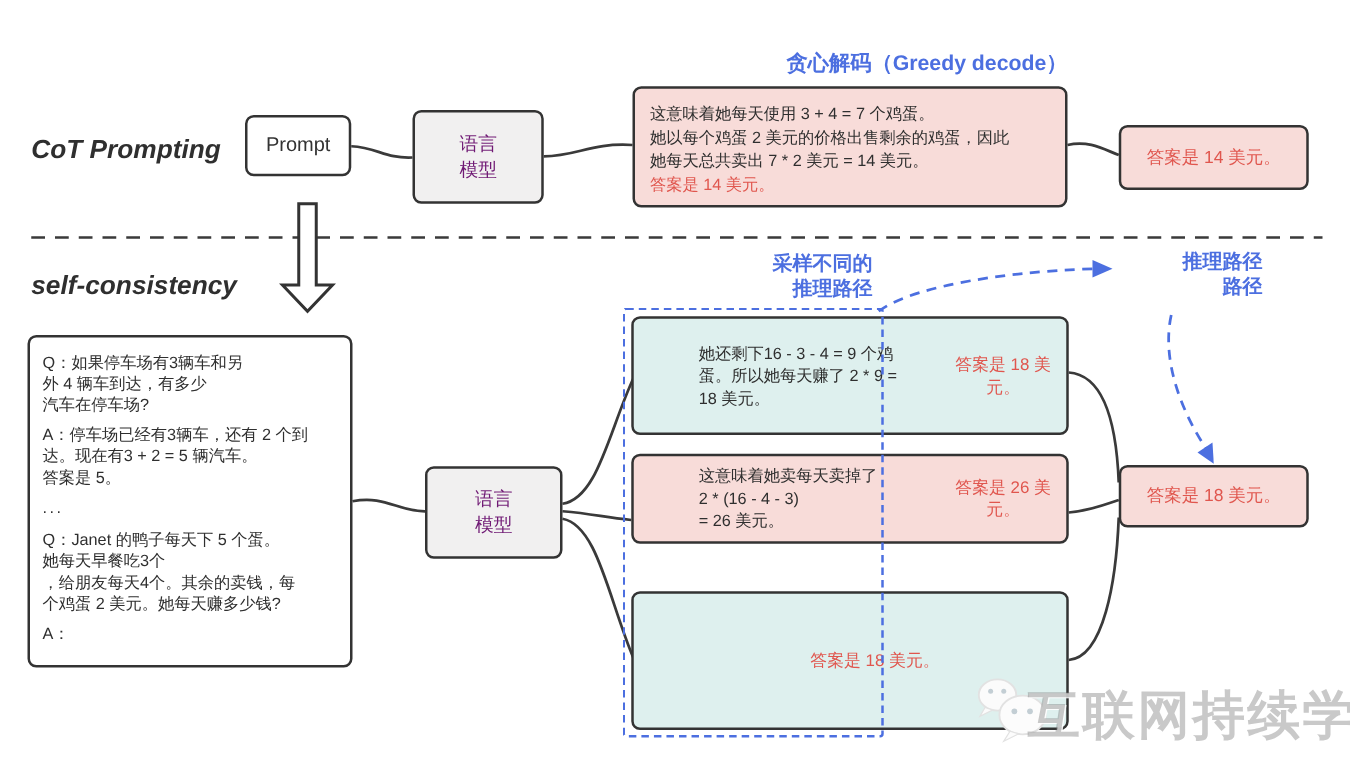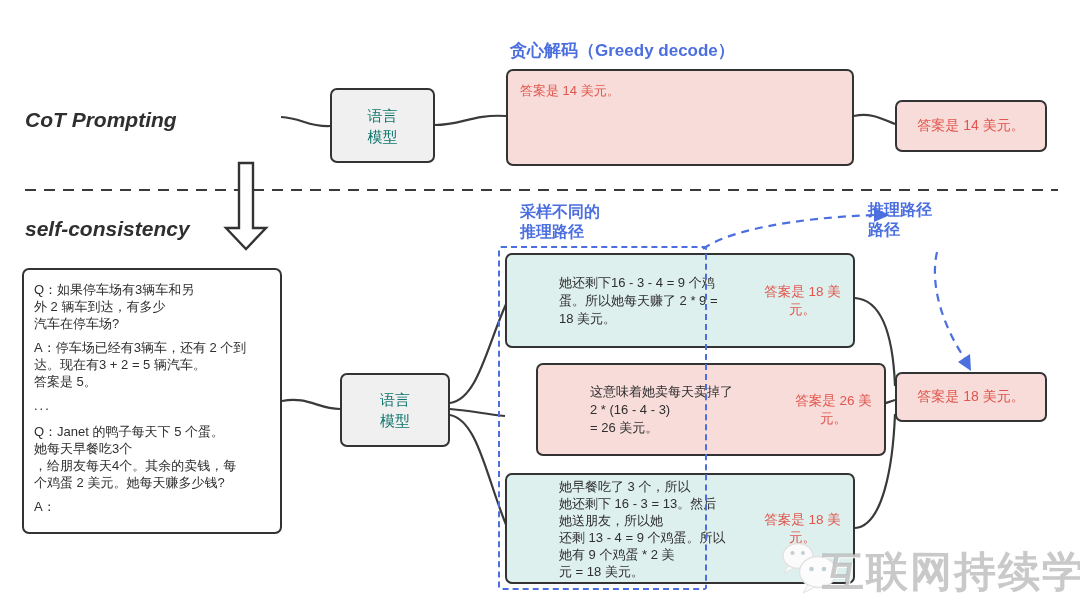--- a/index.html
+++ b/index.html
@@ -7,23 +7,23 @@
   #canvas{position:relative;width:1080px;height:615px;background:#ffffff;overflow:hidden;}
   svg.layer{position:absolute;left:0;top:0;pointer-events:none;}
   #connector-layer{z-index:1;}
   #overlay-layer{z-index:6;}
   .box{position:absolute;border:2px solid #333333;border-radius:7px;box-sizing:border-box;z-index:3;}
   .white-box{background:#ffffff;}
   .gray-box{background:#F1F0F0;}
   .pink-box{background:#F8DCD9;}
   .teal-box{background:#DEF0EE;}
   .section-label{position:absolute;font-weight:bold;font-size:21px;color:#2F2F2F;z-index:2;font-style:italic;}
-  .blue-label{position:absolute;font-weight:bold;font-size:16px;color:#4C6FE0;text-align:left;line-height:20px;white-space:pre-line;z-index:4;}
+  .blue-label{position:absolute;font-weight:bold;font-size:16px;color:#4C6FE0;text-align:right;line-height:20px;white-space:pre-line;z-index:4;}
   .center-text{display:flex;align-items:center;justify-content:center;}
-  .model-text{font-size:15px;color:#0f766e;text-align:right;line-height:21px;white-space:pre-line;}
+  .model-text{font-size:15px;color:#701a75;text-align:right;line-height:21px;white-space:pre-line;}
   .prompt-text{font-size:16px;color:#333333;}
   .body-text{font-size:13px;color:#2F2F2F;line-height:19px;white-space:pre-line;}
   .red-text{color:#E0564E;}
   .reason-box-inner{padding:10px 12px;}
   .qa-text{font-size:13px;color:#2F2F2F;line-height:17px;white-space:pre-line;}
   .qa-para{margin:0 0 7px 0;}
   .path-row{display:flex;align-items:center;padding-left:40px;}
   .path-reason{width:205px;padding:6px 0 6px 12px;font-size:13px;color:#2F2F2F;line-height:18px;white-space:pre-line;box-sizing:border-box;}
   .path-answer{flex:1;text-align:center;font-size:13.5px;color:#E0564E;}
   .answer-box-text{font-size:14px;color:#E0564E;}
@@ -46,44 +46,50 @@
     <path d="M450,409 C475,411 483,414 505,416" fill="none" stroke="#3A3A3A" stroke-width="2.2"></path>
     <path d="M450,415 C478,420 487,480 507,527" fill="none" stroke="#3A3A3A" stroke-width="2.2"></path>
     <path d="M855,298 C882,300 893,335 895,386" fill="none" stroke="#3A3A3A" stroke-width="2.2"></path>
     <path d="M855,410 C875,408 885,403 895,400" fill="none" stroke="#3A3A3A" stroke-width="2.2"></path>
     <path d="M855,528 C883,526 893,465 895,414" fill="none" stroke="#3A3A3A" stroke-width="2.2"></path>
     <polygon points="239,163 253,163 253,228 266,228 246,249 226,228 239,228" fill="#ffffff" stroke="#333333" stroke-width="2.4"></polygon>
   </svg>
 
   <div class="section-label" style="left:25px;top:108px;">CoT Prompting</div>
 
+  <div class="box white-box center-text" style="left:196px;top:92px;width:85px;height:49px;">
+    <span class="prompt-text">Prompt</span>
+  </div>
 
   <div class="box gray-box center-text" style="left:330px;top:88px;width:105px;height:75px;">
     <span class="model-text">语言
 模型</span>
   </div>
 
   <div class="blue-label" style="left:510px;top:41px;width:344px;font-size:17px;">贪心解码（Greedy decode）</div>
 
   <div class="box pink-box" style="left:506px;top:69px;width:348px;height:97px;">
     <div class="reason-box-inner">
+      <div class="body-text">这意味着她每天使用 3 + 4 = 7 个鸡蛋。
+她以每个鸡蛋 2 美元的价格出售剩余的鸡蛋，因此
+她每天总共卖出 7 * 2 美元 = 14 美元。</div>
       <div class="body-text red-text">答案是 14 美元。</div>
     </div>
   </div>
 
   <div class="box pink-box center-text" style="left:895px;top:100px;width:152px;height:52px;">
     <span class="answer-box-text">答案是 14 美元。</span>
   </div>
 
   <div class="section-label" style="left:25px;top:217px;">self-consistency</div>
 
   <div class="box white-box" style="left:22px;top:268px;width:260px;height:266px;">
     <div style="padding:11px 10px;">
       <div class="qa-text qa-para">Q：如果停车场有3辆车和另
-外 2 辆车到达，有多少
+外 4 辆车到达，有多少
 汽车在停车场?</div>
       <div class="qa-text qa-para">A：停车场已经有3辆车，还有 2 个到
 达。现在有3 + 2 = 5 辆汽车。
 答案是 5。</div>
       <div class="qa-text" style="margin:0 0 9px 0;letter-spacing:2px;">...</div>
       <div class="qa-text qa-para">Q：Janet 的鸭子每天下 5 个蛋。
 她每天早餐吃3个
 ，给朋友每天4个。其余的卖钱，每
 个鸡蛋 2 美元。她每天赚多少钱?</div>
       <div class="qa-text">A：</div>
@@ -100,34 +106,28 @@
   <div class="blue-label" style="left:868px;top:200px;width:142px;">推理路径
 路径</div>
 
   <div class="box teal-box path-row" style="left:505px;top:253px;width:350px;height:95px;">
     <div class="path-reason">她还剩下16 - 3 - 4 = 9 个鸡
 蛋。所以她每天赚了 2 * 9 =
 18 美元。</div>
     <div class="path-answer">答案是 18 美元。</div>
   </div>
 
-  <div class="box pink-box path-row" style="left:505px;top:363px;width:350px;height:93px;margin-left:31px;">
+  <div class="box pink-box path-row" style="left:505px;top:363px;width:350px;height:72px;">
     <div class="path-reason">这意味着她卖每天卖掉了
 2 * (16 - 4 - 3)
 =  26 美元。</div>
     <div class="path-answer">答案是 26 美元。</div>
   </div>
 
   <div class="box teal-box path-row" style="left:505px;top:473px;width:350px;height:111px;">
-    <div class="path-reason" style="line-height:17px;">她早餐吃了 3 个，所以
-她还剩下 16 - 3 = 13。然后
-她送朋友，所以她
-还剩 13 - 4 = 9 个鸡蛋。所以
-她有 9 个鸡蛋 * 2 美
-元 = 18 美元。</div>
     <div class="path-answer">答案是 18 美元。</div>
   </div>
 
   <div class="box pink-box center-text" style="left:895px;top:372px;width:152px;height:50px;">
     <span class="answer-box-text">答案是 18 美元。</span>
   </div>
 
   <div class="dashed-rect"></div>
 
   <svg id="overlay-layer" class="layer" width="1080" height="615">

